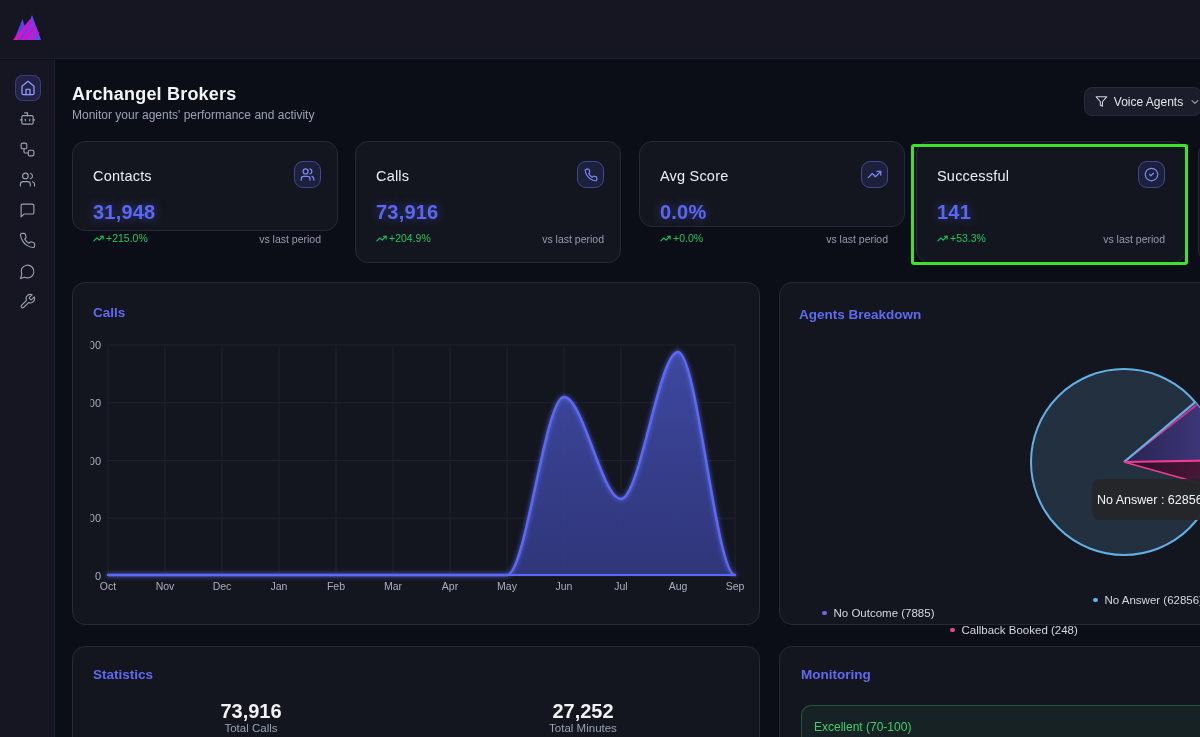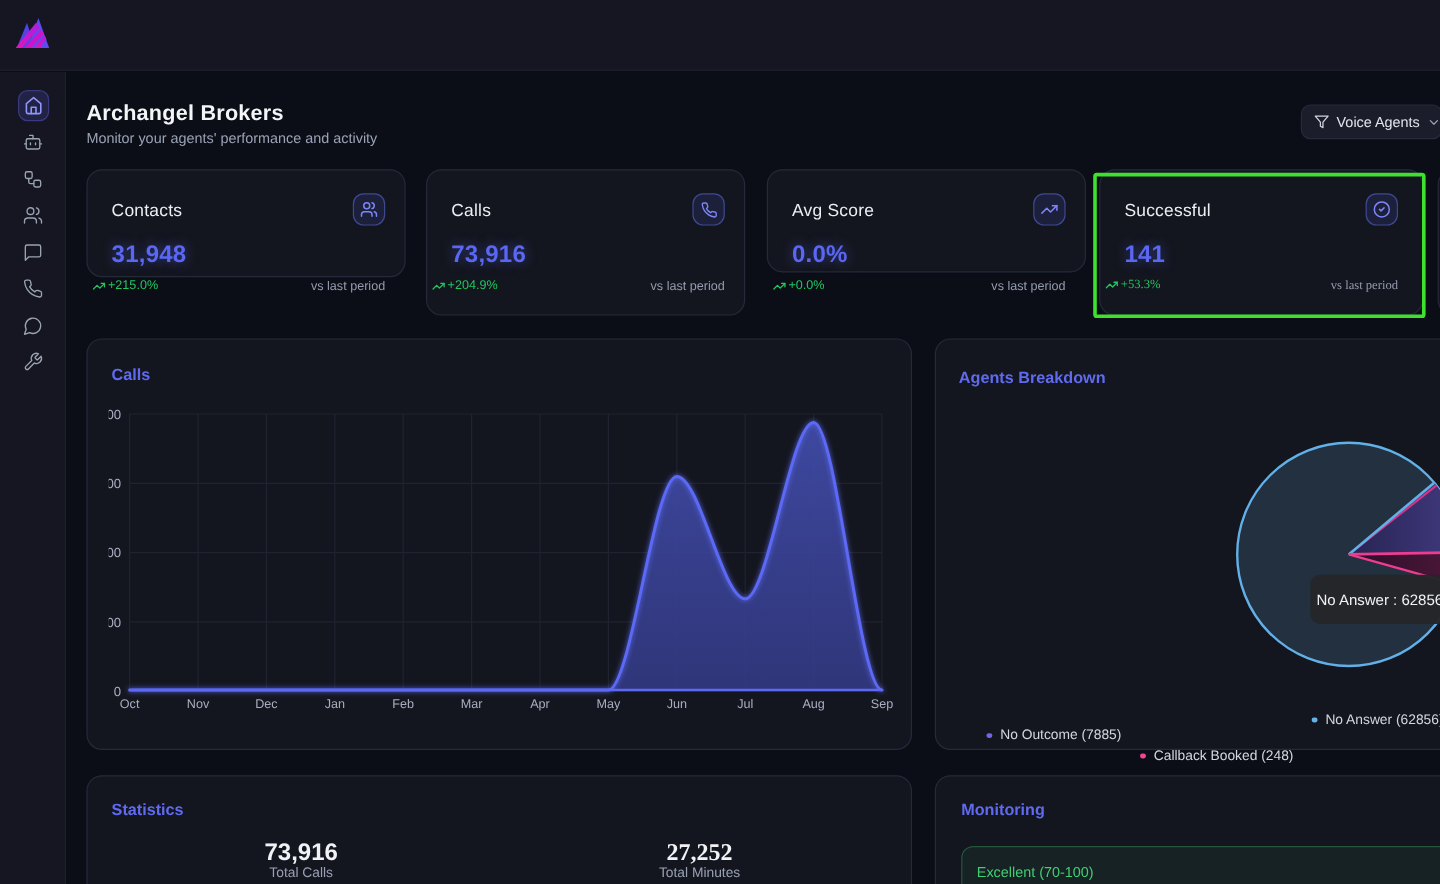--- a/index.html
+++ b/index.html
@@ -7,21 +7,21 @@
 .abs { position:absolute; }
 #header { position:absolute; left:0; top:0; width:1200px; height:59px; background:#151621; border-bottom:1px solid #1c2130; }
 #sidebar { position:absolute; left:0; top:60px; width:55px; height:677px; background:#151621; border-right:1px solid #1c2130; }
 .sideicon { position:absolute; left:0; width:55px; text-align:center; color:#9aa3b2; }
 .sideicon svg { display:block; margin:0 auto; }
 .card { position:absolute; background:#14161f; border:1px solid #252a3a; border-radius:13px; }
 .cardtitle { position:absolute; font-size:13.5px; font-weight:bold; color:#5f6af0; }
 .stitle { position:absolute; left:20px; top:26px; font-size:14.5px; font-weight:500; color:#eceef2; letter-spacing:.2px; }
 .chip { position:absolute; right:16px; top:19px; width:27px; height:27px; border-radius:9px; background:rgba(80,90,200,0.16); border:1px solid #3e4890; color:#7c87f5; display:flex; align-items:center; justify-content:center; }
 .sval { position:absolute; left:20px; top:59px; font-size:20px; font-weight:bold; color:#5a67f2; text-shadow:0 0 10px rgba(93,107,243,0.5); letter-spacing:.2px;text-align:right; }
-.srow { position:absolute; left:4px; right:16px; top:90px; height:14px; font-size:10.5px; }
+.srow { position:absolute; left:20px; right:16px; top:90px; height:14px; font-size:10.5px; }
 .sgrow { color:#22c55e; display:inline-flex; align-items:center; gap:2px; font-weight:500; }
 .speriod { position:absolute; right:0; top:1px; color:#949cae; }
 </style>
 </head>
 <body>
 
 <div id="header">
   <svg width="31" height="27" viewBox="0 0 31 27" style="position:absolute;left:13px;top:14px">
     <defs>
       <linearGradient id="lgm" x1="0" y1="1" x2="1" y2="0">
@@ -152,21 +152,21 @@
 
 <div class="card" style="left:916px;top:141px;width:270px;height:122px;">
   <div class="stitle">Successful</div>
   <div class="chip" style="right:20px;">
       <svg width="15" height="15" viewBox="0 0 24 24" fill="none" stroke="currentColor" stroke-width="2" stroke-linecap="round" stroke-linejoin="round">
         <circle cx="12" cy="12" r="10"></circle>
         <path d="m9 12 2 2 4-4"></path>
       </svg>
     </div>
   <div class="sval">141</div>
-  <div class="srow" style="right:20px;font-family:Liberation Serif, serif;"><span class="sgrow"><svg width="11" height="11" viewBox="0 0 24 24" fill="none" stroke="currentColor" stroke-width="2.4" stroke-linecap="round" stroke-linejoin="round">
+  <div class="srow" style="right:20px;"><span class="sgrow"><svg width="11" height="11" viewBox="0 0 24 24" fill="none" stroke="currentColor" stroke-width="2.4" stroke-linecap="round" stroke-linejoin="round">
           <polyline points="22 7 13.5 15.5 8.5 10.5 2 17"></polyline>
           <polyline points="16 7 22 7 22 13"></polyline>
         </svg>+53.3%</span><span class="speriod">vs last period</span></div>
 </div>
 
 <div class="card" style="left:1198px;top:141px;width:100px;height:122px;"></div>
 
 <div class="abs" style="left:911px;top:144px;width:277px;height:121px;border:3.5px solid #3ee22e;border-radius:3px;"></div>
 
 <div class="card" style="left:72px;top:282px;width:688px;height:343px;">
@@ -271,21 +271,21 @@
   <div style="position:absolute;left:313px;top:311px;font-size:11.5px;color:#d3d7df;display:inline-flex;align-items:center;"><span style="width:4.5px;height:4.5px;border-radius:50%;border:2.3px solid #64b2ea;display:inline-block;margin-right:7px;"></span>No Answer (62856)</div>
 </div>
 
 <div class="card" style="left:72px;top:646px;width:688px;height:160px;">
   <div class="cardtitle" style="left:20px;top:20px;">Statistics</div>
   <div style="position:absolute;left:10px;top:53px;width:336px;text-align:center;">
     <div style="font-size:20px;font-weight:bold;color:#f1f2f5;">73,916</div>
     <div style="font-size:11.5px;color:#98a0b3;margin-top:-1px;">Total Calls</div>
   </div>
   <div style="position:absolute;left:342px;top:53px;width:336px;text-align:center;">
-    <div style="font-size:20px;font-weight:bold;color:#f1f2f5;font-family:Liberation Serif, serif;">27,252</div>
+    <div style="font-size:20px;font-weight:bold;color:#f1f2f5;">27,252</div>
     <div style="font-size:11.5px;color:#98a0b3;margin-top:-1px;">Total Minutes</div>
   </div>
 </div>
 
 <div class="card" style="left:779px;top:646px;width:688px;height:160px;">
   <div class="cardtitle" style="left:21px;top:20px;">Monitoring</div>
   <div style="position:absolute;left:21px;top:58px;width:640px;height:80px;background:rgba(52,199,105,0.07);border:1px solid rgba(74,222,128,0.28);border-radius:10px;">
     <div style="position:absolute;left:12px;top:14px;font-size:12px;color:#41ce71;font-weight:500;">Excellent (70-100)</div>
   </div>
 </div>

